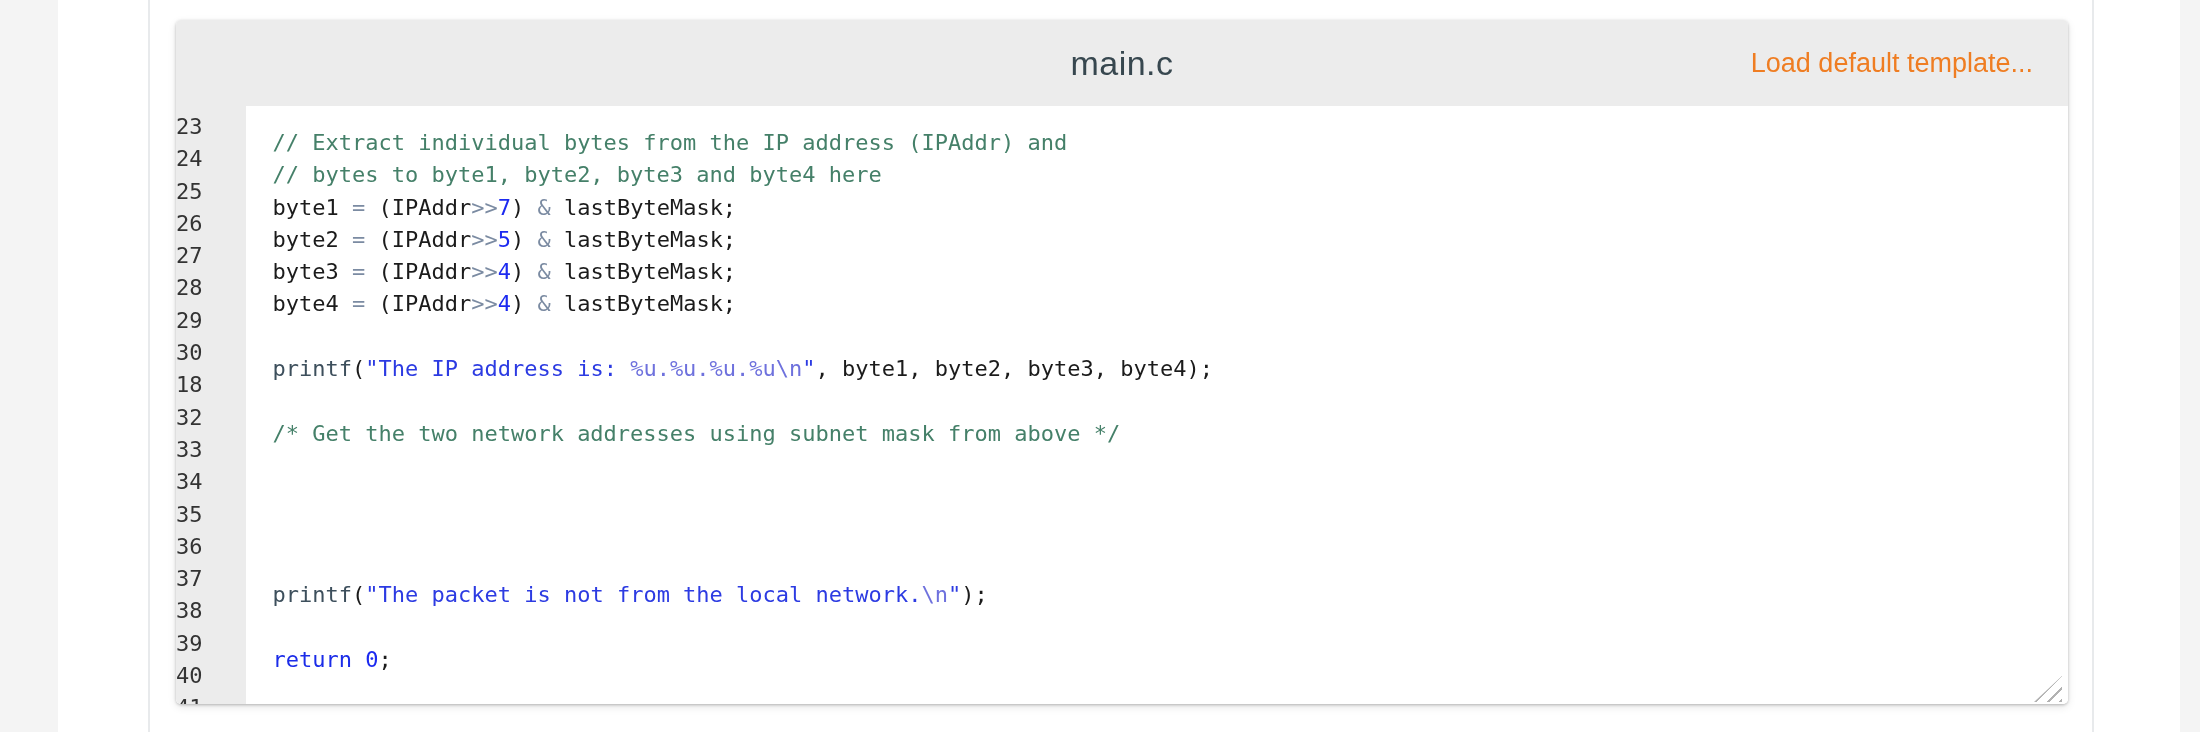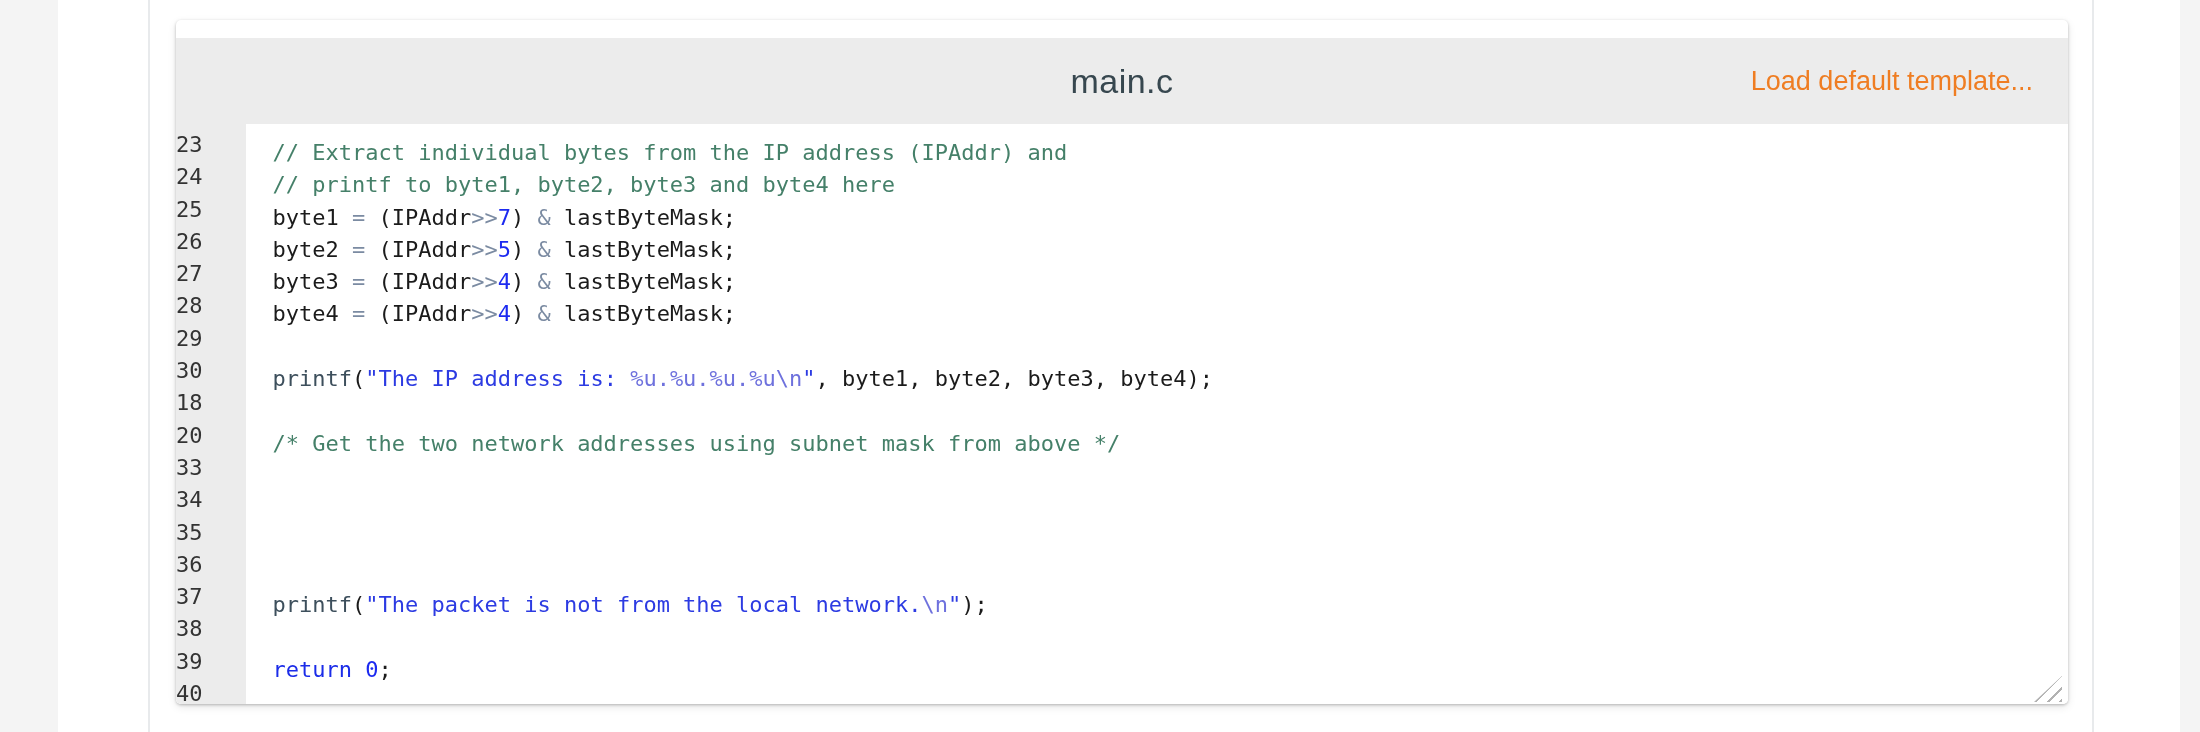--- a/index.html
+++ b/index.html
@@ -19,41 +19,41 @@
   .step-edge.left{left:148px;}
   .step-edge.right{left:2092px;}
   .editor-card{
     position:absolute;left:176px;top:20px;width:1892px;height:684px;
     background:#ffffff;border-radius:5px;overflow:hidden;
     box-shadow:0 1px 3px rgba(0,0,0,.24), 0 3px 9px rgba(0,0,0,.10);
     display:flex;flex-direction:column;
   }
   .editor-header{
     flex:none;height:86px;background:var(--header-bg,#ececec);
-    display:flex;align-items:center;justify-content:center;position:relative;margin-top:18px;
+    display:flex;align-items:center;justify-content:center;position:relative;
   }
   .file-title{
     font-size:34px;color:var(--title-color,#37474f);letter-spacing:0.5px;
   }
   .tpl-link{
     position:absolute;right:35px;top:50%;transform:translateY(-50%);
     color:var(--link-color,#ef7d22);font-size:27px;cursor:pointer;white-space:nowrap;
   }
   .editor-body{
     flex:1;display:flex;background:#ffffff;overflow:hidden;position:relative;
   }
   .gutter{
     flex:none;width:70px;background:var(--gutter-bg,#ececec);
     box-sizing:border-box;padding:5px 8px 0 0;text-align:left;
     font-family:"DejaVu Sans Mono", monospace;font-size:22px;line-height:32.3px;
     color:var(--linenum-color,#333333);
   }
   .gutter .ln{height:32.3px;}
   .code-lines{
-    flex:1;box-sizing:border-box;padding:13px 0 0 0;
+    flex:1;box-sizing:border-box;padding:21px 0 0 0;
     font-family:"DejaVu Sans Mono", monospace;font-size:22px;line-height:32.3px;
     color:var(--plain-color,#1b1b1b);overflow:hidden;
   }
   .cl{height:32.3px;white-space:pre;}
   .tk-comment{color:var(--comment-color,#458069);}
   .tk-string{color:var(--string-color,#2c3be2);}
   .tk-string2{color:var(--string2-color,#6e71dd);}
   .tk-number{color:var(--number-color,#1c2af0);}
   .tk-keyword{color:var(--keyword-color,#1b2ce8);}
   .tk-builtin{color:var(--builtin-color,#3d4f5c);}
@@ -82,34 +82,34 @@
     <div class="gutter">
         <div class="ln">23</div>
         <div class="ln">24</div>
         <div class="ln">25</div>
         <div class="ln">26</div>
         <div class="ln">27</div>
         <div class="ln">28</div>
         <div class="ln">29</div>
         <div class="ln">30</div>
         <div class="ln">18</div>
-        <div class="ln">20</div>
+        <div class="ln">32</div>
         <div class="ln">33</div>
         <div class="ln">34</div>
         <div class="ln">35</div>
         <div class="ln">36</div>
         <div class="ln">37</div>
         <div class="ln">38</div>
         <div class="ln">39</div>
         <div class="ln">40</div>
         <div class="ln">41</div>
       </div>
     <div class="code-lines">
         <div class="cl"><span class="tk-comment">  // Extract individual bytes from the IP address (IPAddr) and</span></div>
-        <div class="cl"><span class="tk-comment">  // printf to byte1, byte2, byte3 and byte4 here</span></div>
+        <div class="cl"><span class="tk-comment">  // bytes to byte1, byte2, byte3 and byte4 here</span></div>
         <div class="cl"><span class="tk-plain">  byte1 </span><span class="tk-operator">=</span><span class="tk-plain"> (IPAddr</span><span class="tk-operator">&gt;&gt;</span><span class="tk-number">7</span><span class="tk-plain">) </span><span class="tk-operator">&amp;</span><span class="tk-plain"> lastByteMask;</span></div>
         <div class="cl"><span class="tk-plain">  byte2 </span><span class="tk-operator">=</span><span class="tk-plain"> (IPAddr</span><span class="tk-operator">&gt;&gt;</span><span class="tk-number">5</span><span class="tk-plain">) </span><span class="tk-operator">&amp;</span><span class="tk-plain"> lastByteMask;</span></div>
         <div class="cl"><span class="tk-plain">  byte3 </span><span class="tk-operator">=</span><span class="tk-plain"> (IPAddr</span><span class="tk-operator">&gt;&gt;</span><span class="tk-number">4</span><span class="tk-plain">) </span><span class="tk-operator">&amp;</span><span class="tk-plain"> lastByteMask;</span></div>
         <div class="cl"><span class="tk-plain">  byte4 </span><span class="tk-operator">=</span><span class="tk-plain"> (IPAddr</span><span class="tk-operator">&gt;&gt;</span><span class="tk-number">4</span><span class="tk-plain">) </span><span class="tk-operator">&amp;</span><span class="tk-plain"> lastByteMask;</span></div>
         <div class="cl"></div>
         <div class="cl"><span class="tk-plain">  </span><span class="tk-builtin">printf</span><span class="tk-plain">(</span><span class="tk-string">"The IP address is: </span><span class="tk-string2">%u.%u.%u.%u\n</span><span class="tk-string">"</span><span class="tk-plain">, byte1, byte2, byte3, byte4);</span></div>
         <div class="cl"></div>
         <div class="cl"><span class="tk-comment">  /* Get the two network addresses using subnet mask from above */</span></div>
         <div class="cl"></div>
         <div class="cl"></div>

